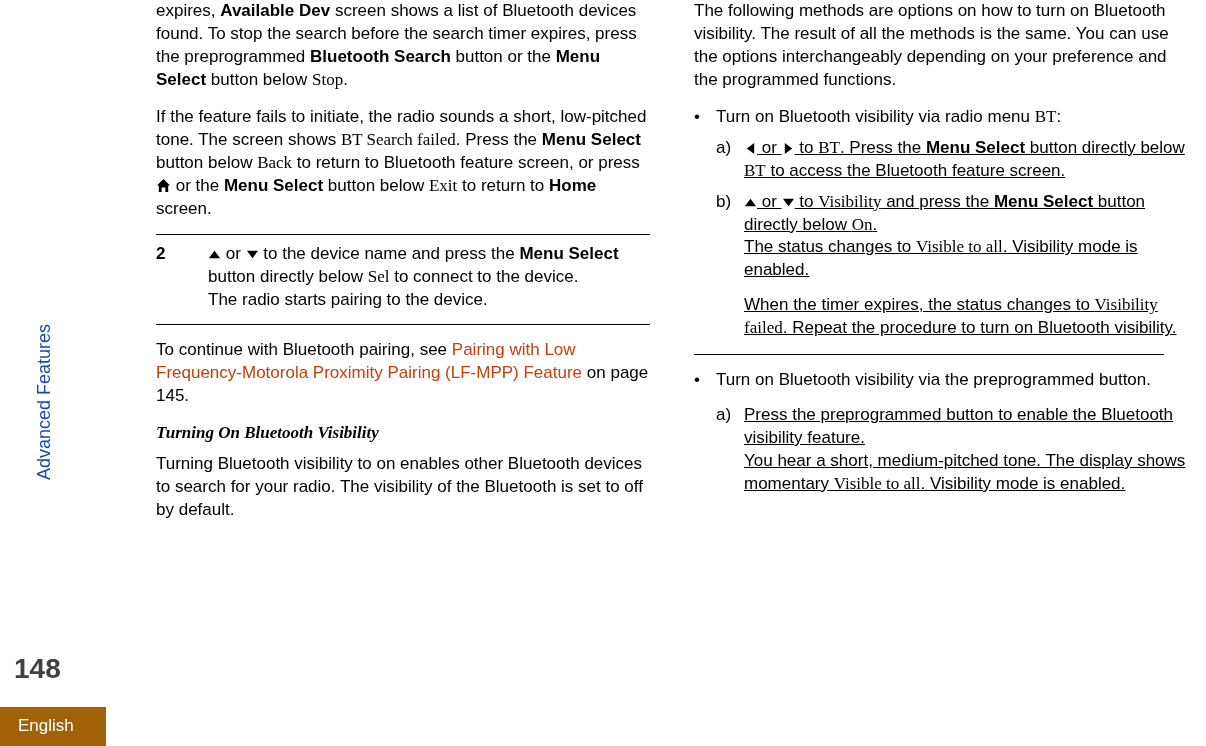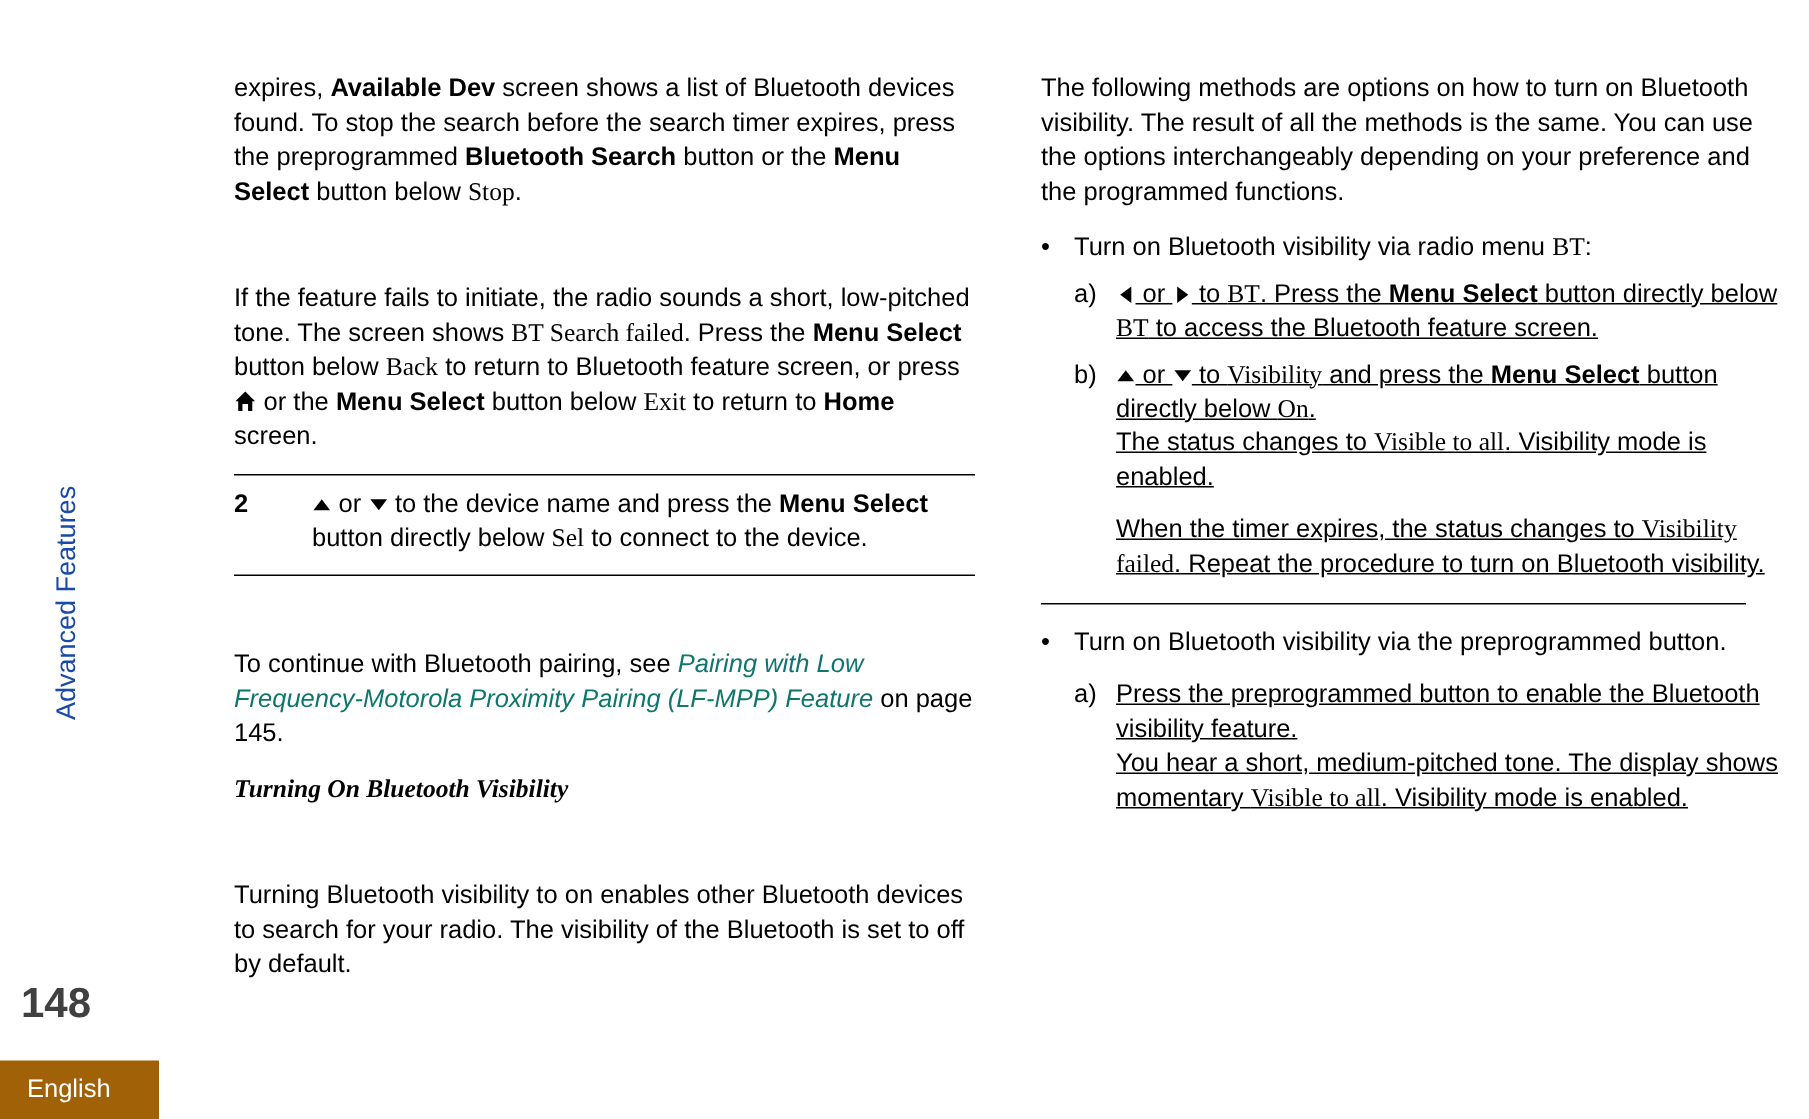--- a/index.html
+++ b/index.html
@@ -52,21 +52,21 @@
     .content {
       flex: 1;
       display: flex;
       gap: 44px;
       padding: 0 18px 0 0;
     }
     .col {
       flex: 1;
       min-width: 0;
     }
-    .para { margin-bottom: 14px; margin-top: 48px; }
+    .para { margin-bottom: 14px; }
     .indent-step { }
     .step-row {
       display: flex;
       align-items: flex-start;
       border-top: 1.5px solid #000;
       padding-top: 8px;
       margin-top: 12px;
       margin-bottom: 12px;
     }
     .step-num {
@@ -74,21 +74,21 @@
       width: 24px;
       flex-shrink: 0;
     }
     .step-body { flex: 1; margin-left: 28px; }
     .step-end-rule {
       border-top: 1.5px solid #000;
       margin: 12px 0 14px 0;
     }
     .bold { font-weight: bold; }
     .serif { font-family: Georgia, 'Times New Roman', serif; }
-    .linkish { color: #0f766e; font-style: italic; }
+    .linkish { color: #c2410c; }
     .subheading { font-style: italic; font-weight: bold; margin: 14px 0 8px 0; font-family: Liberation Serif, serif; }
     .bullet-block { display: flex; margin-top: 10px; }
     .bullet-dot { width: 22px; flex-shrink: 0; }
     .bullet-body { flex: 1; }
     .bullet-sep { border-top: 1px solid #000; margin: 14px 24px 14px 0; }
     .sub-row { display: flex; margin-top: 8px; }
     .sub-label { width: 28px; flex-shrink: 0; }
     .sub-body { flex: 1; text-decoration: underline; }
     svg.icon { display: inline-block; vertical-align: -2px; width: 13px; height: 13px; }
     svg.icon-home { vertical-align: -2px; width: 15px; height: 15px; }
@@ -119,20 +119,21 @@
       <div class="step-row">
         <div class="step-num">2</div>
         <div class="step-body">
           <div>
             <svg class="icon" viewBox="0 0 14 10">
                 <path d="M7 1 L13 9 L1 9 Z" fill="#000"></path>
               </svg><span> or </span><svg class="icon" viewBox="0 0 14 10">
                 <path d="M1 1 L13 1 L7 9 Z" fill="#000"></path>
               </svg><span> to the device name and press the </span><span class="bold">Menu Select</span><span> button directly below </span><span class="serif">Sel</span><span> to connect to the device.</span>
           </div>
+          <div>The radio starts pairing to the device.</div>
         </div>
       </div>
       <div class="step-end-rule"></div>
 
       <div class="para">
         <span>To continue with Bluetooth pairing, see </span><span class="linkish">Pairing with Low Frequency-Motorola Proximity Pairing (LF-MPP) Feature</span><span> on page 145.</span>
       </div>
 
       <div class="subheading">Turning On Bluetooth Visibility</div>
 

